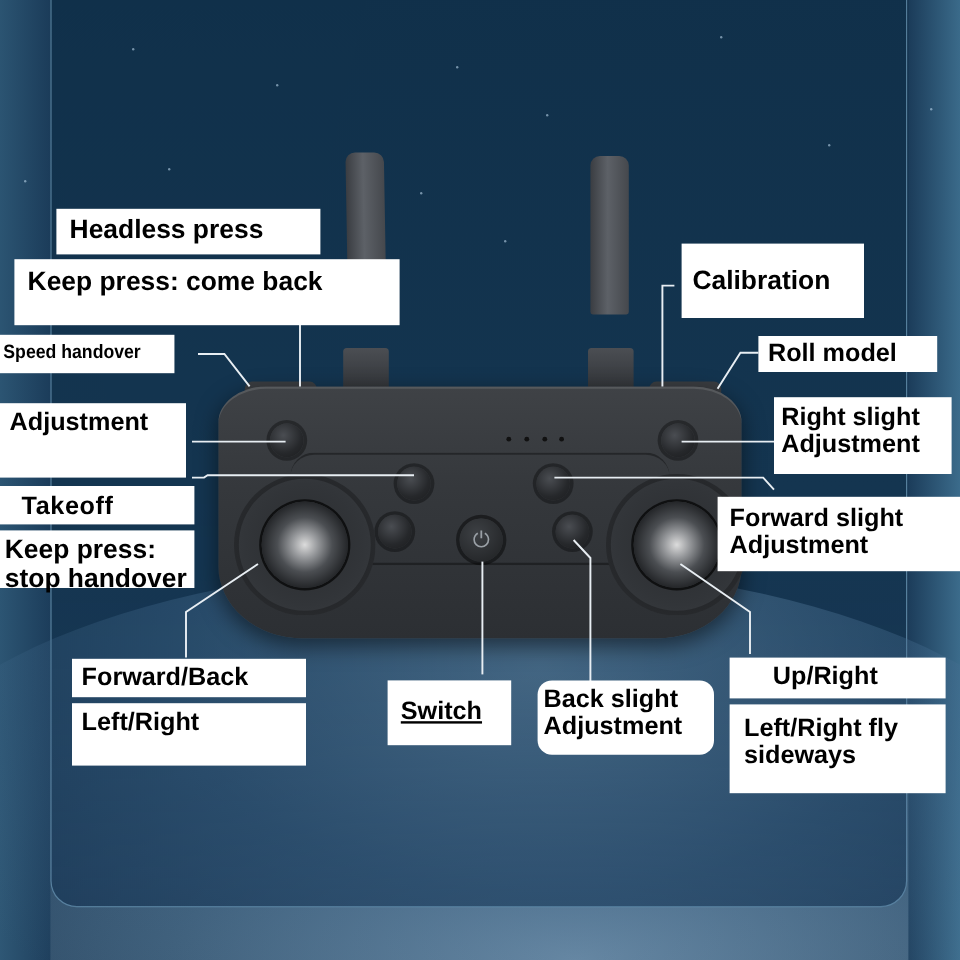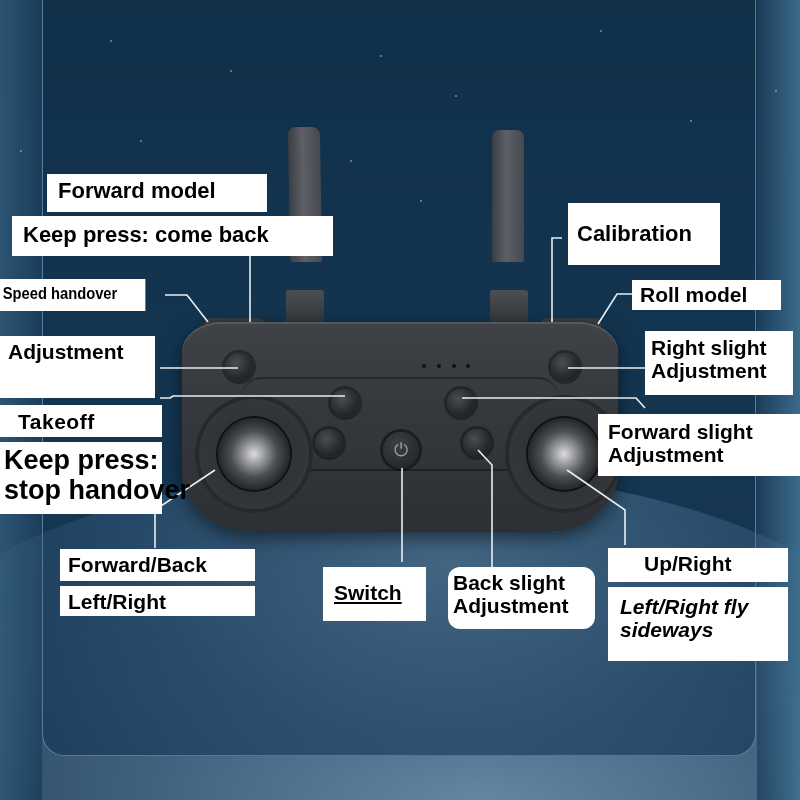--- a/index.html
+++ b/index.html
@@ -164,55 +164,55 @@
 
     <polyline points="632,294 617,294 598,324"></polyline>
 
     <polyline points="568,368 645,368"></polyline>
 
     <polyline points="462,398 636,398 645,408"></polyline>
   </g>
 </svg>
 
 <div class="label" style="left:47px;top:174px;width:220px;height:38px;font-size:22px;padding:5px 0 0 11px;">
-  <span>Forward model</span>
-</div>
-<div class="label" style="left:12px;top:216px;width:321px;height:40px;font-size:22px;padding:7px 0 0 11px;">
+  <span>Headless press</span>
+</div>
+<div class="label" style="left:12px;top:216px;width:321px;height:55px;font-size:22px;padding:7px 0 0 11px;">
   <span>Keep press: come back</span>
 </div>
 <div class="label" style="left:0px;top:279px;width:158px;height:32px;font-size:16px;padding:6px 0 0 3px;transform:scaleX(0.92);transform-origin:left;">
   <span>Speed handover</span>
 </div>
 <div class="label" style="left:0px;top:336px;width:155px;height:62px;font-size:21px;padding:4px 0 0 8px;">
   <span class="line">Adjustment</span>
 </div>
 <div class="label" style="left:0px;top:405px;width:162px;height:32px;font-size:21px;padding:5px 0 0 18px;letter-spacing:0.5px;">
   <span>Takeoff</span>
 </div>
-<div class="label" style="left:0px;top:442px;width:162px;height:72px;font-size:27px;padding:4px 0 0 4px;">
+<div class="label" style="left:0px;top:442px;width:162px;height:48px;font-size:22px;padding:4px 0 0 4px;">
   <span class="line">Keep press:</span>
   <span class="line">stop handover</span>
 </div>
 <div class="label" style="left:60px;top:549px;width:195px;height:32px;font-size:21px;padding:4px 0 0 8px;">
   <span>Forward/Back</span>
 </div>
-<div class="label" style="left:60px;top:586px;width:195px;height:30px;font-size:21px;padding:4px 0 0 8px;">
+<div class="label" style="left:60px;top:586px;width:195px;height:52px;font-size:21px;padding:4px 0 0 8px;">
   <span>Left/Right</span>
 </div>
 <div class="label" style="left:323px;top:567px;width:103px;height:54px;font-size:21px;padding:14px 0 0 11px;text-decoration:underline;">
   <span>Switch</span>
 </div>
 <div class="label" style="left:448px;top:567px;width:147px;height:62px;font-size:21px;padding:4px 0 0 5px;border-radius:12px;">
   <span class="line">Back slight</span>
   <span class="line">Adjustment</span>
 </div>
 <div class="label" style="left:608px;top:548px;width:180px;height:34px;font-size:21px;padding:4px 0 0 36px;">
   <span>Up/Right</span>
 </div>
-<div class="label" style="left:608px;top:587px;width:180px;height:74px;font-size:21px;padding:8px 0 0 12px;font-style:italic;">
+<div class="label" style="left:608px;top:587px;width:180px;height:74px;font-size:21px;padding:8px 0 0 12px;">
   <span class="line">Left/Right fly</span>
   <span class="line">sideways</span>
 </div>
 <div class="label" style="left:568px;top:203px;width:152px;height:62px;font-size:22px;padding:19px 0 0 9px;">
   <span>Calibration</span>
 </div>
 <div class="label" style="left:632px;top:280px;width:149px;height:30px;font-size:21px;padding:3px 0 0 8px;">
   <span>Roll model</span>
 </div>
 <div class="label" style="left:645px;top:331px;width:148px;height:64px;font-size:21px;padding:5px 0 0 6px;">

